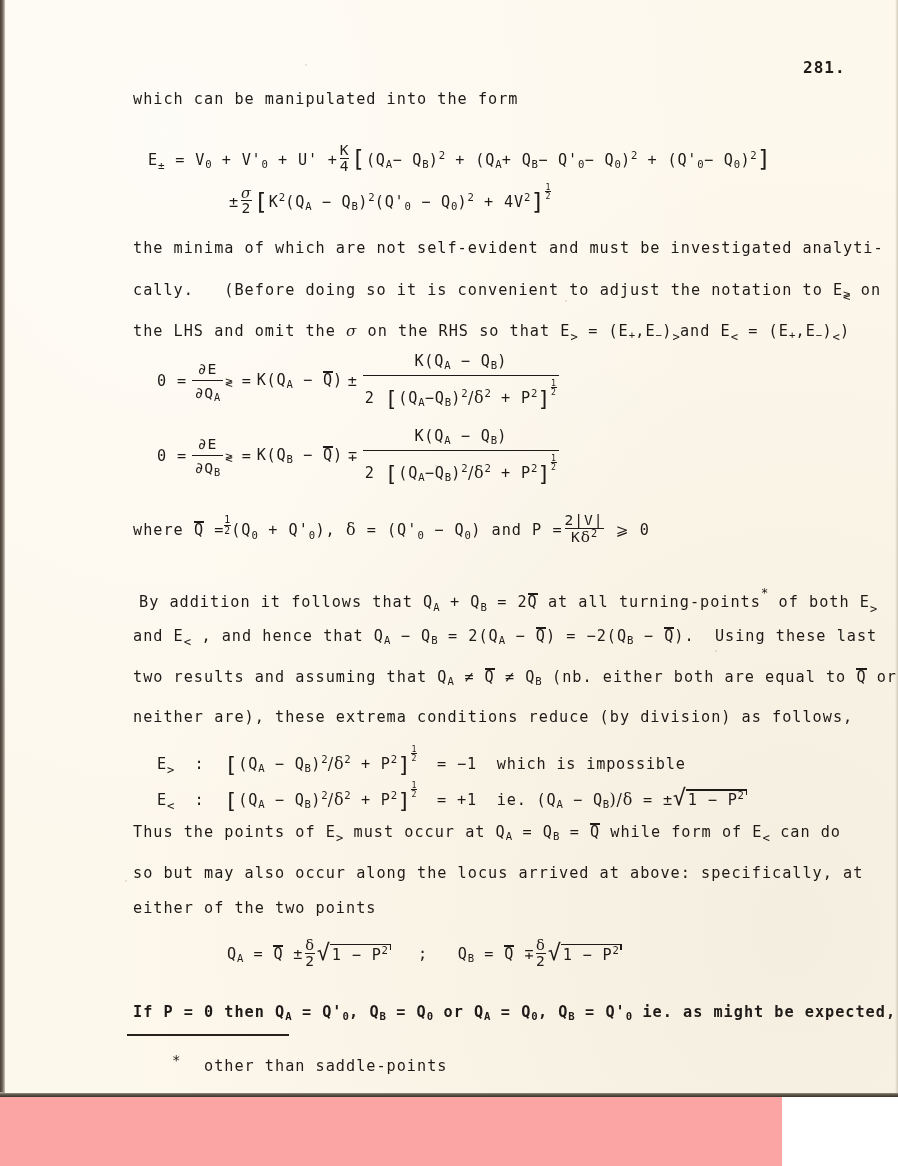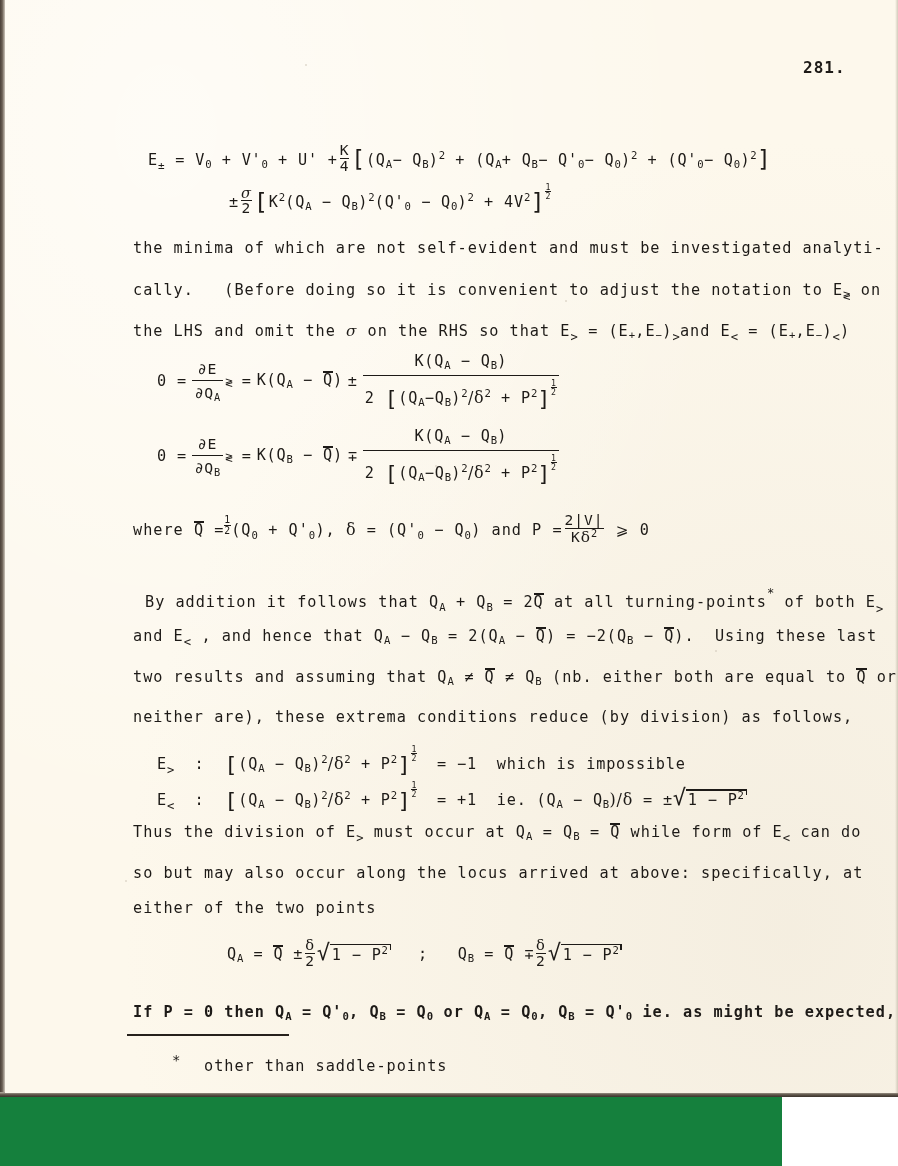--- a/index.html
+++ b/index.html
@@ -13,21 +13,21 @@
     height: 1166px;
     overflow: hidden;
     font-family: "DejaVu Sans Mono", "Liberation Mono", monospace;
   }
 
   
   #scan {
     position: relative;
     width: 782px;
     height: 1166px;
-    background: #15803d;
+    background: #fca5a5;
   }
   #page-shadow-left {
     position: absolute;
     left: 0; top: 0;
     width: 5px; height: 1096px;
     background: linear-gradient(to right, #4a4038 0%, #6a5f54 45%, #cdc6bb 100%);
   }
   #page-shadow-bottom {
     position: absolute;
     left: 0; top: 1092px;
@@ -207,20 +207,21 @@
     <div id="paper-right-edge"></div>
 
     <div class="speck" style="left:300px;top:64px;width:2px;height:2px;"></div>
     <div class="speck" style="left:560px;top:300px;width:2px;height:2px;"></div>
     <div class="speck" style="left:710px;top:650px;width:2px;height:2px;"></div>
     <div class="speck" style="left:120px;top:880px;width:2px;height:2px;"></div>
     <div class="speck" style="left:430px;top:465px;width:2px;height:2px;"></div>
 
     <div class="ink" id="page-number" style="left:798px;top:60px;">281.</div>
 
+    <div class="ink body-line" style="left:128px;top:92px;">which can be manipulated into the form</div>
 
     <div class="ink eq" style="left:143px;top:132px;margin-top:11px;">
       <span>E</span><span class="pm-sub">±</span>
       <span>=</span>
       <span>V</span><sub>0</sub>
       <span>+</span>
       <span>V'</span><sub>0</sub>
       <span>+</span>
       <span>U'</span>
       <span>+</span><span class="frac"><span class="num">K</span><span class="den">4</span></span><span style="font-size:1.5em;vertical-align:-0.13em;">[</span><span>(Q</span><sub>A</sub><span>− Q</span><sub>B</sub><span>)</span><sup>2</sup>
@@ -286,21 +287,21 @@
     <div class="ink body-line" style="left:128px;top:513px;">
       <span>where</span>
       <span class="obar">Q</span>
       <span>=</span><span class="halfinline"><span class="num">1</span><span class="den">2</span></span><span>(Q</span><sub>0</sub> <span>+ Q'</span><sub>0</sub><span>),</span>
       <span class="delta-hand">δ</span>
       <span>= (Q'</span><sub>0</sub> <span>− Q</span><sub>0</sub><span>)</span>
       <span>and P =</span><span class="frac" style="vertical-align:-0.45em;"><span class="num">2|V|</span><span class="den"><span>K</span><span class="delta-hand">δ</span><sup>2</sup></span></span>
       <span>⩾ 0</span>
     </div>
 
-    <div class="ink body-line" style="left:140px;top:587px;">
+    <div class="ink body-line" style="left:134px;top:587px;">
       <span>By addition it follows that Q</span><sub>A</sub>
       <span>+ Q</span><sub>B</sub>
       <span>= 2</span><span class="obar">Q</span>
       <span>at all turning-points</span><sup style="vertical-align:0.85em;font-size:0.8em;">*</sup>
       <span>of both E</span><sub style="vertical-align:-0.45em;font-size:0.8em;">&gt;</sub>
     </div>
 
     <div class="ink body-line" style="left:128px;top:628px;text-align:center;">
       <span>and E</span><sub style="vertical-align:-0.45em;font-size:0.8em;">&lt;</sub>
       <span>, and hence that Q</span><sub>A</sub>
@@ -339,21 +340,21 @@
       &nbsp;<span>:</span>&nbsp;
       <span style="font-size:1.45em;vertical-align:-0.12em;">[</span><span>(Q</span><sub>A</sub> <span>− Q</span><sub>B</sub><span>)</span><sup>2</sup><span class="delta-hand">/δ</span><sup>2</sup>
       <span>+ P</span><sup>2</sup><span style="font-size:1.45em;vertical-align:-0.12em;">]</span><span class="halfexp"><span class="num">1</span><span class="den">2</span></span>
       &nbsp;<span>= +1</span>
       &nbsp;<span>ie.</span>
       <span>(Q</span><sub>A</sub> <span>− Q</span><sub>B</sub><span class="delta-hand">)/δ</span>
       <span>= ±</span><span class="radical"><span class="hook">√</span><span class="vinc"></span><span>1 − P</span><sup>2</sup></span>
     </div>
 
     <div class="ink body-line" style="left:128px;top:824px;">
-      <span>Thus the division of E</span><sub style="vertical-align:-0.45em;font-size:0.8em;">&gt;</sub>
+      <span>Thus the points of E</span><sub style="vertical-align:-0.45em;font-size:0.8em;">&gt;</sub>
       <span>must occur at Q</span><sub>A</sub>
       <span>= Q</span><sub>B</sub>
       <span>=</span>
       <span class="obar">Q</span>
       <span>while form of E</span><sub style="vertical-align:-0.45em;font-size:0.8em;">&lt;</sub>
       <span>can do</span>
     </div>
 
     <div class="ink body-line" style="left:128px;top:866px;">so but may also occur along the locus arrived at above:  specifically, at</div>
 

